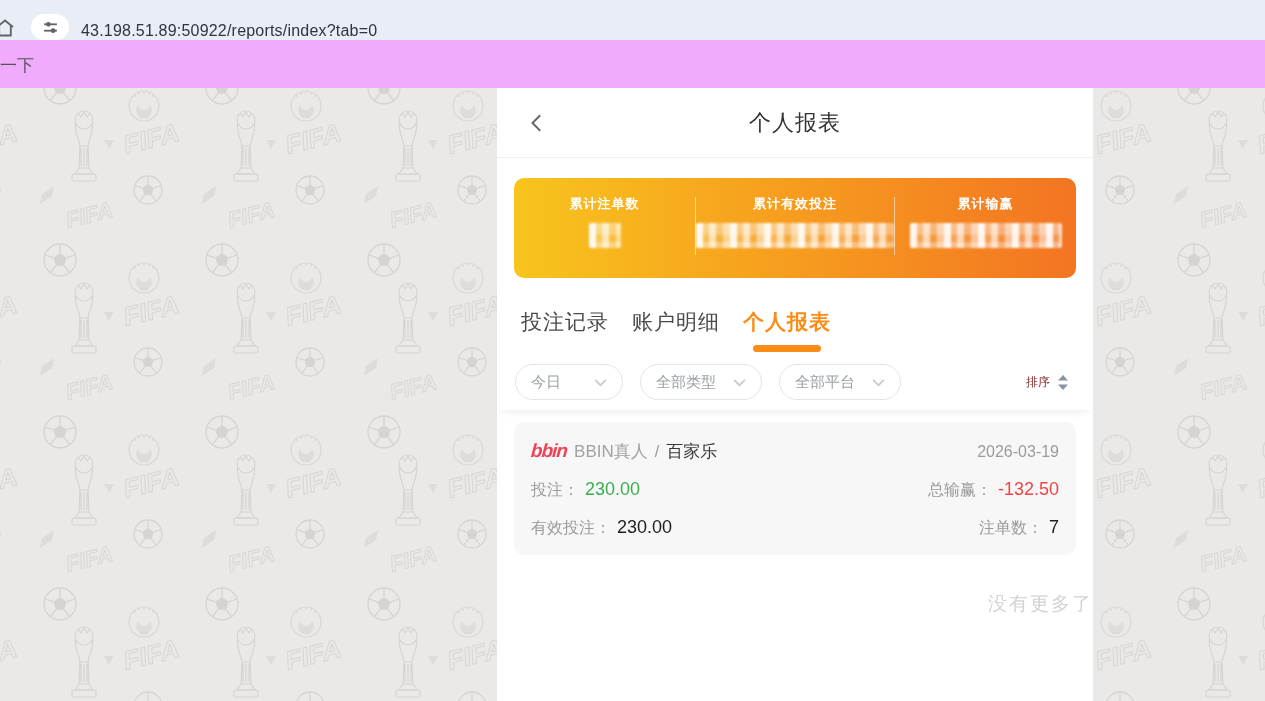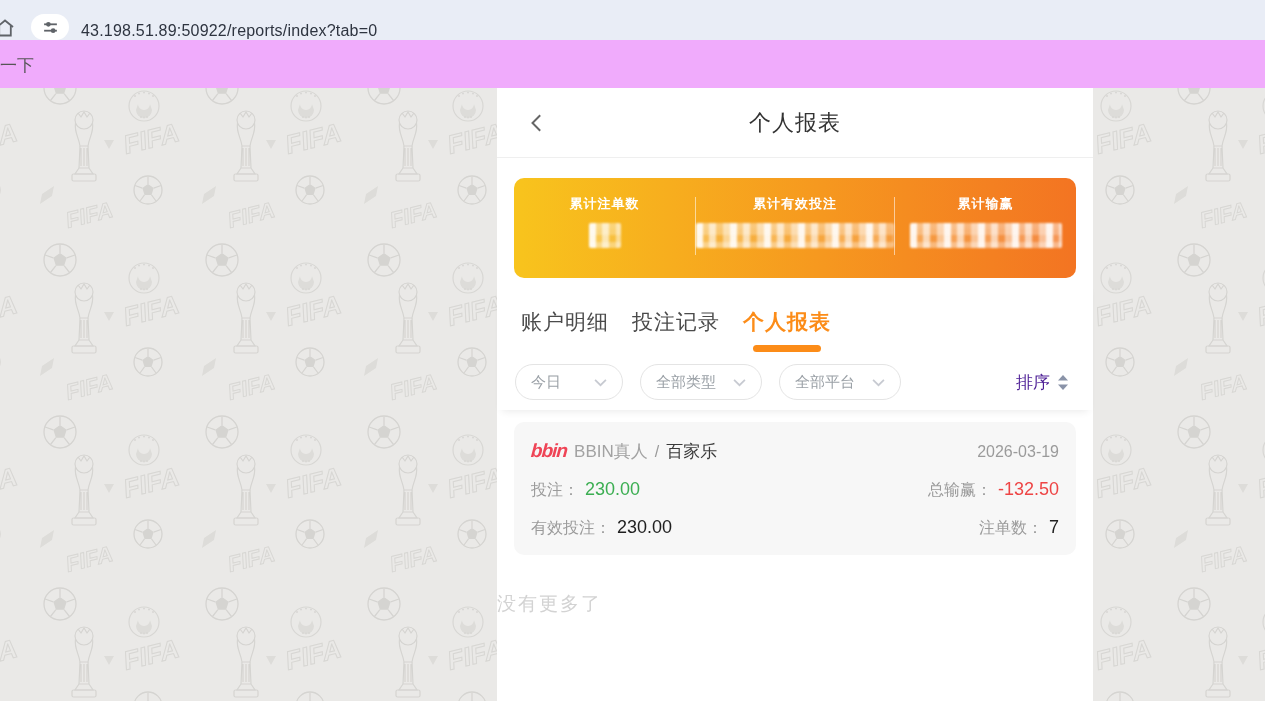--- a/index.html
+++ b/index.html
@@ -53,38 +53,38 @@
   .tab.active { color:#fc8c18; font-weight:bold; }
   .tab-underline { width:68px; height:7px; border-radius:4px; background:#fc8c18;
     margin-top:9px; }
   .filters-row { display:flex; align-items:center; padding:0 24px 0 18px; margin-top:12px; }
   .pill { height:36px; border:1px solid #e4e4e4; border-radius:18px; background:#fff;
     display:flex; align-items:center; justify-content:space-between; padding:0 15px;
     color:#9aa0a6; font-size:15px; cursor:pointer; }
   .pill-1 { width:108px; } .pill-2, .pill-3 { width:122px; }
   .pill + .pill { margin-left:17px; }
   .sort-box { margin-left:auto; display:flex; align-items:center; gap:7px;
-    color:#4c1d95; font-size:17px; cursor:pointer; }
+    color:#7f1d1d; font-size:12px; cursor:pointer; }
 
   .record-card { margin:12px 17px 0; background:#f7f7f7; border-radius:10px;
     padding:18px 17px 16px; cursor:pointer; }
   .rec-row { display:flex; justify-content:space-between; align-items:baseline; }
   .rec-row + .rec-row { margin-top:16px; }
   .rec-head-left { display:flex; align-items:baseline; gap:7px; }
   .bbin-logo { color:#ef4456; font-weight:800; font-style:italic; font-size:19px;
     letter-spacing:-1px; transform:skewX(-4deg); display:inline-block; }
   .provider { color:#a2a2a2; font-size:17px; }
   .slash { color:#9a9a9a; font-size:16px; }
   .game { color:#3a3a3a; font-size:17px; }
   .rec-date { color:#9b9b9b; font-size:16px; }
   .lbl { color:#9b9b9b; font-size:16px; }
   .val-green { color:#3cae52; font-size:18px; margin-left:6px; }
   .val-red { color:#ee4545; font-size:18px; margin-left:6px; }
   .val-dark { color:#1f1f1f; font-size:18px; margin-left:6px; }
-  .no-more { text-align:left; margin-top:36px; color:#d3d3d3; font-size:19px;
+  .no-more { text-align:right; margin-top:36px; color:#d3d3d3; font-size:19px;
     letter-spacing:2px; }
 </style>
 </head>
 <body>
 
 <div class="stage">
 
   <div class="bg-wrap">
     <svg width="1265" height="613" xmlns="http://www.w3.org/2000/svg">
       <defs>
@@ -190,24 +190,24 @@
       <div class="stat-div"></div>
       <div class="stat-col">
         <span class="stat-label">累计输赢</span>
         <span class="mosaic w-md"></span>
       </div>
     </div>
 
     <div class="tabs-filters">
       <div class="tabs-row">
         <span class="tab">
+          <span>投注记录</span>
+        </span>
+        <span class="tab">
           <span>账户明细</span>
-        </span>
-        <span class="tab">
-          <span>投注记录</span>
         </span>
         <span class="tab active">
           <span>个人报表</span>
           <span class="tab-underline"></span>
         </span>
       </div>
       <div class="filters-row">
         <span class="pill pill-1">
           <span>今日</span>
           <svg width="13" height="9" viewBox="0 0 12 8" fill="none">

